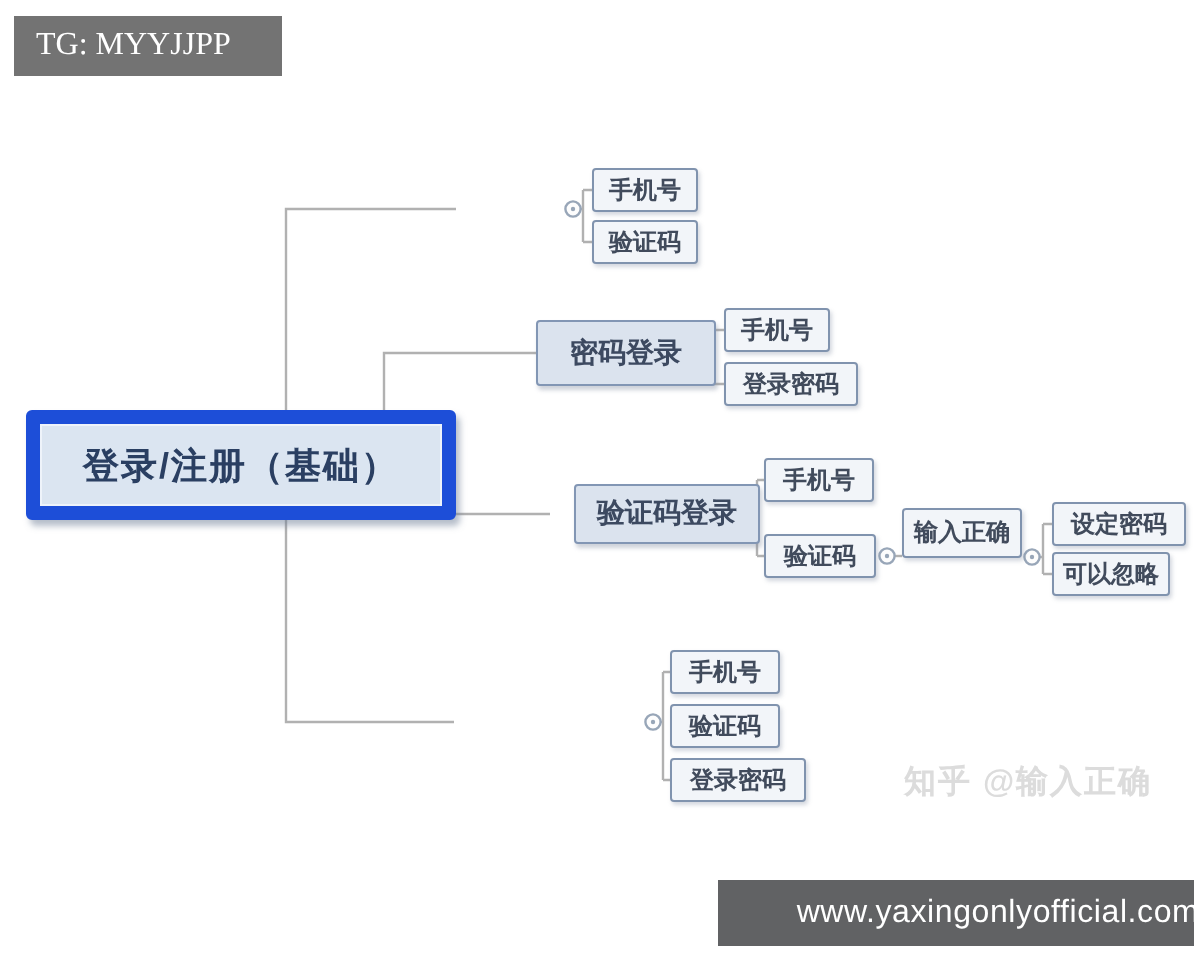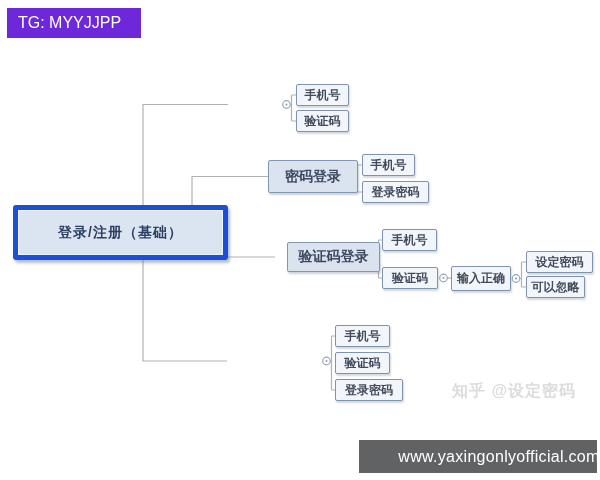--- a/index.html
+++ b/index.html
@@ -8,41 +8,41 @@
     background:#ffffff;
     font-family:"Liberation Sans","DejaVu Sans",sans-serif;
   }
   #wires { position:absolute; left:0; top:0; }
   .node {
     position:absolute; box-sizing:border-box;
     display:flex; align-items:center; justify-content:center;
     white-space:nowrap;
   }
   .root-node {
-    background:#dbe5f1; border:5px solid #1d4ed8; border-radius:3px;
-    font-size:14px; font-weight:bold; color:#2a3f62; letter-spacing:1px;
+    background:#dbe5f1; border:7px solid #1d4ed8; border-radius:3px;
+    font-size:18px; font-weight:bold; color:#2a3f62; letter-spacing:1px;
     box-shadow:2px 3px 3px rgba(110,125,150,.5), inset 0 0 0 1px #eef3fa;
     text-align:right;
   }
   .branch {
     background:#dbe3ee; border:1.5px solid #8296b4; border-radius:2px;
     font-size:14px; font-weight:bold; color:#3c4960;
     box-shadow:1px 2px 2px rgba(130,140,160,.4);
   }
   .leaf {
     background:#f2f5f9; border:1.5px solid #8093ae; border-radius:2px;
     font-size:12px; font-weight:bold; color:#414b5c;
     box-shadow:1px 1.5px 2px rgba(130,140,160,.35);
   }
   .banner {
     position:absolute; box-sizing:border-box; color:#ffffff;
     display:flex; align-items:center;
     font-size:16px;
   }
-  #banner-top { left:7px; top:8px; width:134px; height:30px; background:#6d28d9; padding-left:11px; }
+  #banner-top { left:7px; top:8px; width:134px; height:30px; background:#737373; padding-left:11px;font-family:Liberation Serif, serif; }
   #banner-bottom { left:359px; top:440px; width:238px; height:33px; background:#616264; justify-content:center; letter-spacing:.3px;padding-left:42px; }
   #watermark {
     position:absolute; left:452px; top:381px;
     font-size:16px; font-weight:bold; letter-spacing:1px;
     color:#dcdcdc; text-shadow:1px 1px 1px #ffffff;
   }
 </style>
 </head>
 <body>
 
@@ -91,25 +91,25 @@
   <div class="node leaf" style="left:296px;top:84px;width:53px;height:22px">手机号</div>
   <div class="node leaf" style="left:296px;top:110px;width:53px;height:22px">验证码</div>
 
   <div class="node branch" style="left:268px;top:160px;width:90px;height:33px">密码登录</div>
   <div class="node leaf" style="left:362px;top:154px;width:53px;height:22px">手机号</div>
   <div class="node leaf" style="left:362px;top:181px;width:67px;height:22px">登录密码</div>
 
   <div class="node branch" style="left:287px;top:242px;width:93px;height:30px">验证码登录</div>
   <div class="node leaf" style="left:382px;top:229px;width:55px;height:22px">手机号</div>
   <div class="node leaf" style="left:382px;top:267px;width:56px;height:22px">验证码</div>
-  <div class="node leaf" style="left:451px;top:266px;width:60px;height:25px">输入正确</div>
+  <div class="node leaf" style="left:451px;top:254px;width:60px;height:25px">输入正确</div>
   <div class="node leaf" style="left:526px;top:251px;width:67px;height:22px">设定密码</div>
   <div class="node leaf" style="left:526px;top:276px;width:59px;height:22px">可以忽略</div>
 
   <div class="node leaf" style="left:335px;top:325px;width:55px;height:22px">手机号</div>
   <div class="node leaf" style="left:335px;top:352px;width:55px;height:22px">验证码</div>
   <div class="node leaf" style="left:335px;top:379px;width:68px;height:22px">登录密码</div>
 
   <div id="banner-top" class="banner">TG: MYYJJPP</div>
-  <div id="watermark">知乎 @设定密码</div>
+  <div id="watermark">知乎 @输入正确</div>
   <div id="banner-bottom" class="banner">www.yaxingonlyofficial.com</div>
 
 </div>
 
 </body></html>

